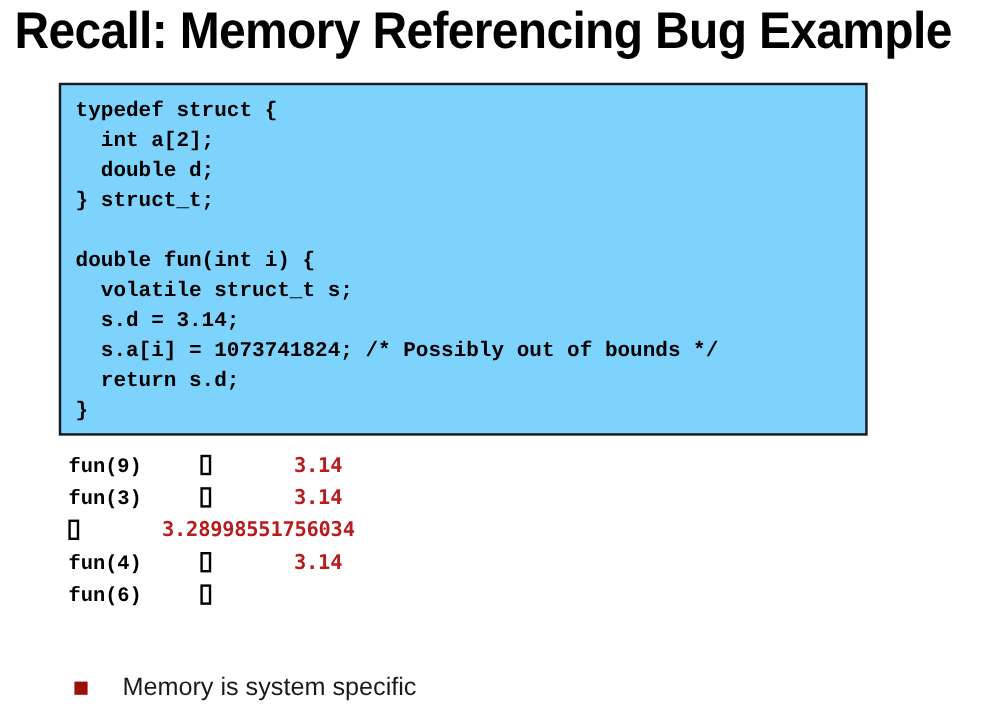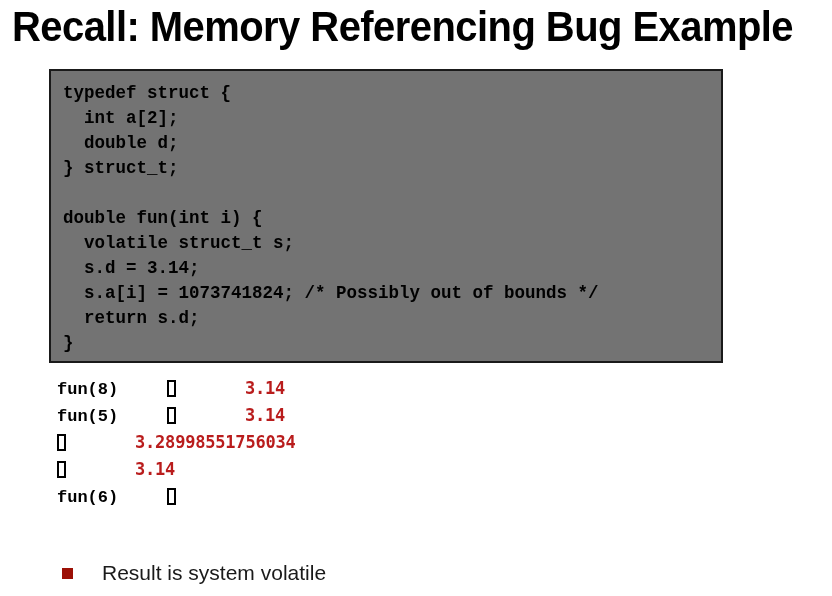--- a/index.html
+++ b/index.html
@@ -129,55 +129,56 @@
     font-size: 21px;
     color: #1a1a1a;
     white-space: nowrap;
   }
 </style>
 </head>
 <body>
 
 <div id="slide-title">Recall: Memory Referencing Bug Example</div>
 
-<div id="code-box" style="background: #737373; border-color: rgb(26, 26, 26);">
+<div id="code-box" style="background: #7dd3fc; border-color: rgb(26, 26, 26);">
   <pre id="code-listing">typedef struct {
   int a[2];
   double d;
 } struct_t;
 
 double fun(int i) {
   volatile struct_t s;
   s.d = 3.14;
   s.a[i] = 1073741824; /* Possibly out of bounds */
   return s.d;
 }</pre>
 </div>
 
 <div id="results">
     <div class="result-row">
-      <span class="res-call">fun(8)</span>
+      <span class="res-call">fun(9)</span>
       <span class="res-arrow"><span class="tofu"></span></span>
       <span class="res-value">3.14</span>
     </div>
     <div class="result-row">
-      <span class="res-call">fun(5)</span>
+      <span class="res-call">fun(3)</span>
       <span class="res-arrow"><span class="tofu"></span></span>
       <span class="res-value">3.14</span>
     </div>
     <div class="result-row">
       <span class="res-arrow"><span class="tofu"></span></span>
       <span class="res-value">3.28998551756034</span>
     </div>
     <div class="result-row">
+      <span class="res-call">fun(4)</span>
       <span class="res-arrow"><span class="tofu"></span></span>
       <span class="res-value">3.14</span>
     </div>
     <div class="result-row">
       <span class="res-call">fun(6)</span>
       <span class="res-arrow"><span class="tofu"></span></span>
     </div>
   </div>
 
 <div id="bullet-line">
   <span id="bullet-marker" style="background: rgb(156, 16, 6);"></span>
-  <span id="bullet-text">Result is system volatile</span>
+  <span id="bullet-text">Memory is system specific</span>
 </div>
 
 </body></html>

